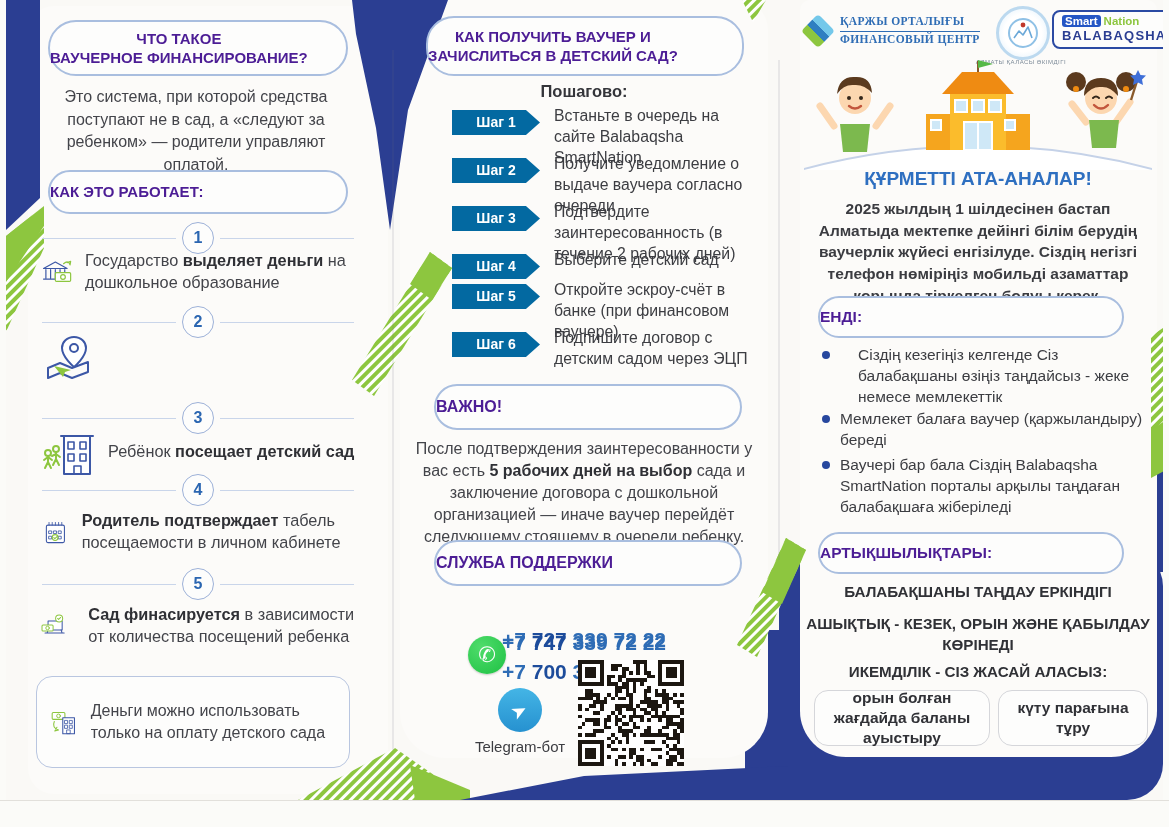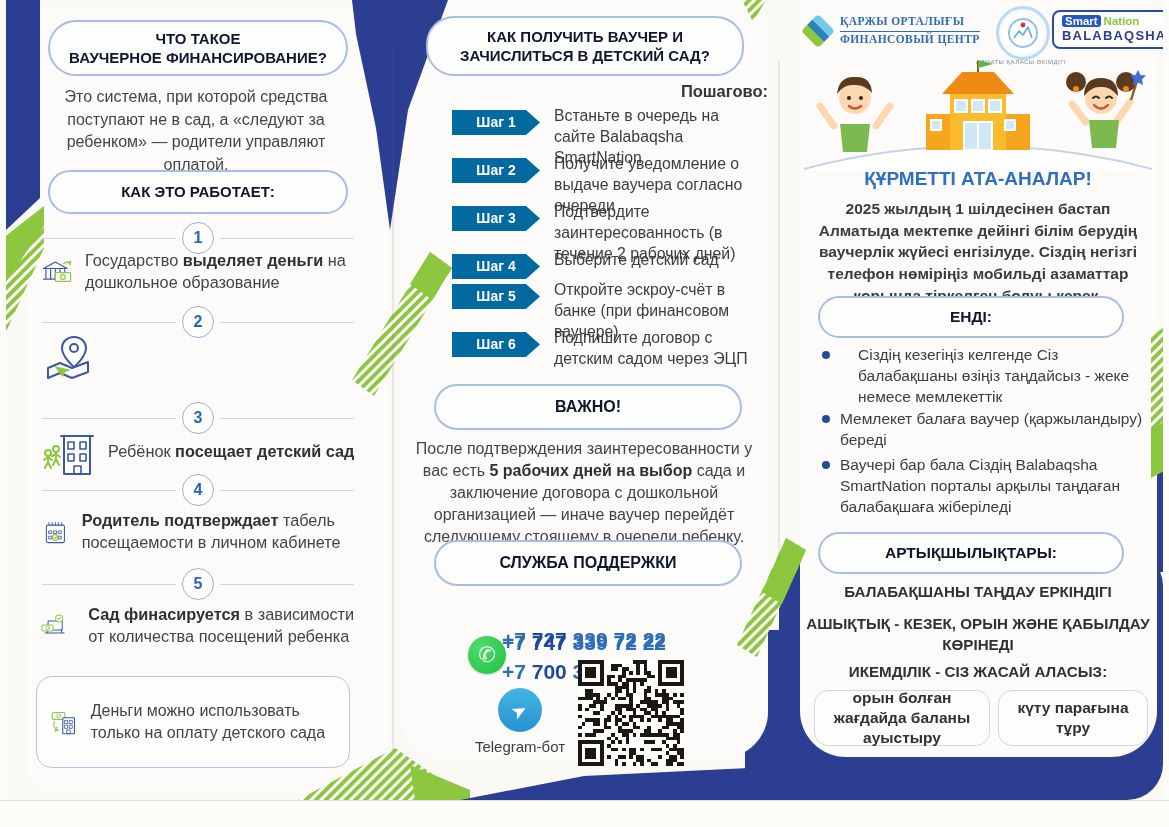--- a/index.html
+++ b/index.html
@@ -7,22 +7,22 @@
   #page{position:relative;width:1169px;height:827px;overflow:hidden;background:#faf9f6;}
   .abs{position:absolute;}
   .card{position:absolute;background:#fcfbf9;z-index:2;}
   #card-left{left:28px;top:6px;width:360px;height:788px;border-radius:26px;}
   #card-mid{left:400px;top:0;width:368px;height:758px;border-radius:30px 30px 46px 46px;}
   #card-right{left:800px;top:0;width:357px;height:757px;border-radius:10px 10px 46px 46px;}
   .deco{position:absolute;left:0;top:0;z-index:1;pointer-events:none;}
   .deco.over{z-index:3;}
   .content{z-index:4;}
   .pill{position:absolute;z-index:5;background:#fdfdfc;border:2px solid #a9bedf;border-radius:28px;
-        display:flex;align-items:center;justify-content:center;text-align:center;
-        color:#0f172a;font-weight:bold;}
+        display:flex;align-items:center;justify-content:flex-start;text-align:center;
+        color:#4c1d95;font-weight:bold;}
   .pill span{white-space:pre-line;line-height:1.3;}
   .body-text{color:#43444a;}
   .ldiv{position:absolute;left:42px;width:312px;display:flex;align-items:center;gap:6px;z-index:4;}
   .ldiv .line{flex:1;border-top:1.5px solid #c9d5ea;height:0;}
   .ldiv .circ{width:30px;height:30px;border:1.6px solid #9db1d8;border-radius:50%;
         display:flex;align-items:center;justify-content:center;color:#2b66b1;font-weight:bold;font-size:16px;background:#fdfdfc;}
   .lrow{position:absolute;left:40px;width:316px;display:flex;align-items:center;gap:12px;z-index:4;}
   .lrow .ltxt{font-size:16.3px;line-height:1.33;color:#43444a;}
   .lrow b, .imp b{color:#2f3035;}
   .mstep{position:absolute;left:452px;display:flex;align-items:flex-start;gap:14px;z-index:4;width:300px;}
@@ -232,21 +232,21 @@
       <path d="M10 27 q-5 12 8 16 M18 43 l-7 2 l4 -7" stroke="#8dc63f" stroke-width="2"></path>
     </svg>
     <div class="body-text" style="font-size:16px;line-height:1.35;">Деньги можно использовать только на оплату детского сада</div>
   </div>
 
   <div class="pill" style="left:426px;top:16px;width:314px;height:56px;font-size:15px;">
     <span>КАК ПОЛУЧИТЬ ВАУЧЕР И
 ЗАЧИСЛИТЬСЯ В ДЕТСКИЙ САД?</span>
   </div>
 
-  <div class="abs content" style="left:400px;top:82px;width:368px;text-align:right;font-weight:bold;font-size:16.5px;color:#34353a;">Пошагово:</div>
+  <div class="abs content" style="left:400px;top:82px;width:368px;text-align:center;font-weight:bold;font-size:16.5px;color:#34353a;">Пошагово:</div>
 
   <div class="mstep" style="top:106px;">
     <div class="badge">Шаг 1</div>
     <div class="mtxt">Встаньте в очередь на сайте Balabaqsha SmartNation</div>
   </div>
   <div class="mstep" style="top:154px;">
     <div class="badge">Шаг 2</div>
     <div class="mtxt">Получите уведомление о выдаче ваучера согласно очереди</div>
   </div>
   <div class="mstep" style="top:202px;">

